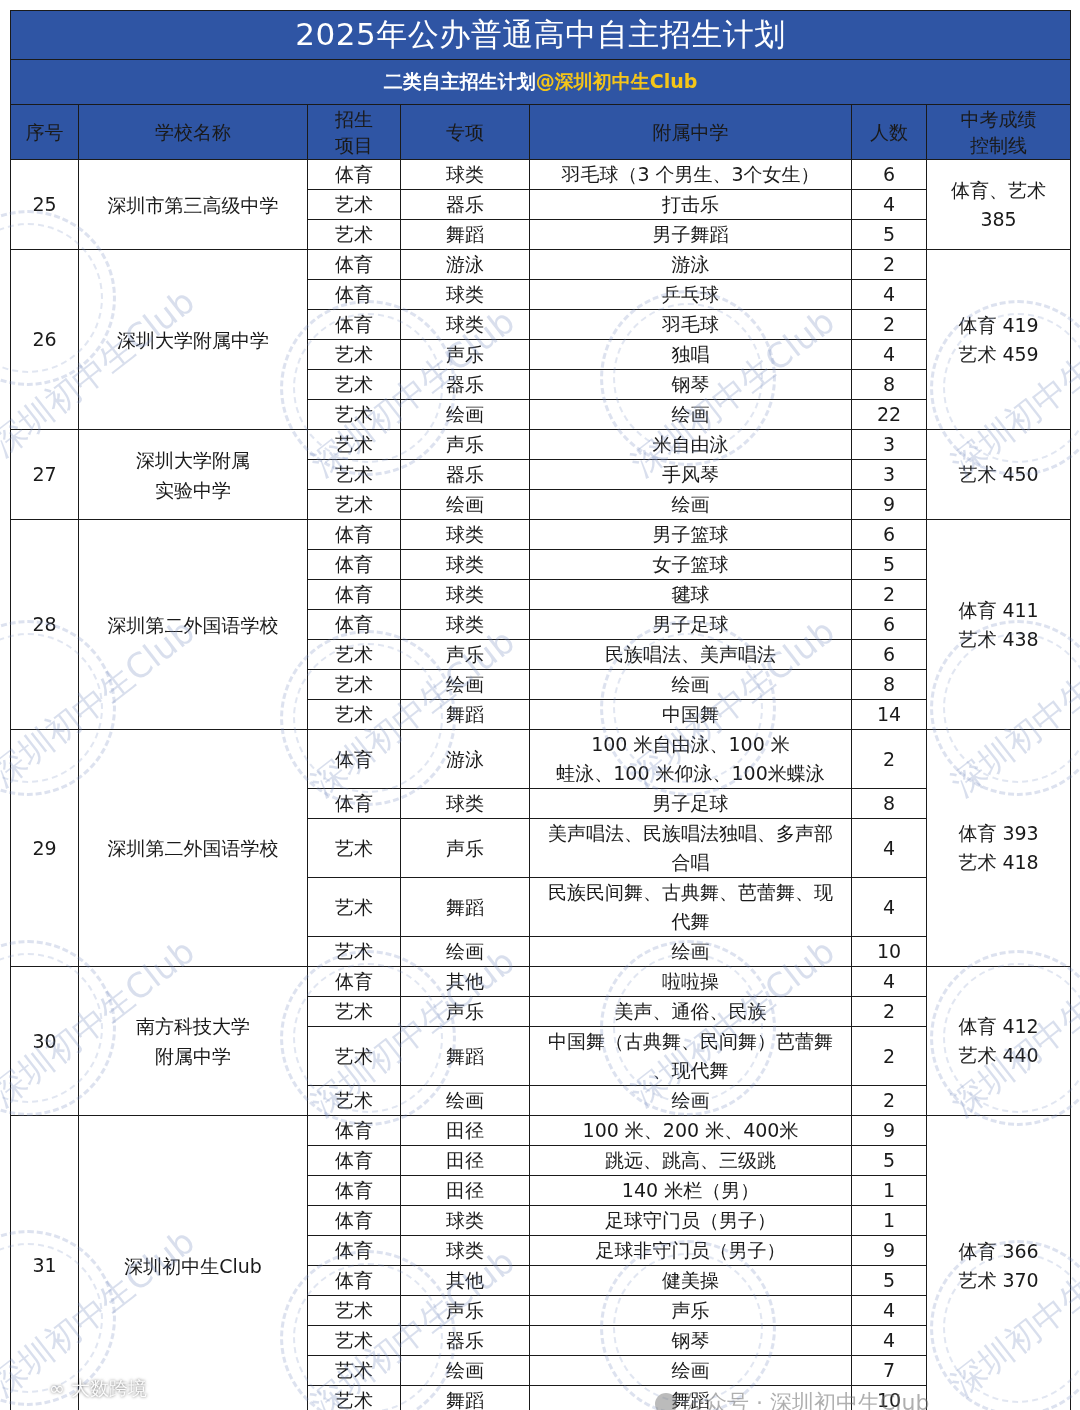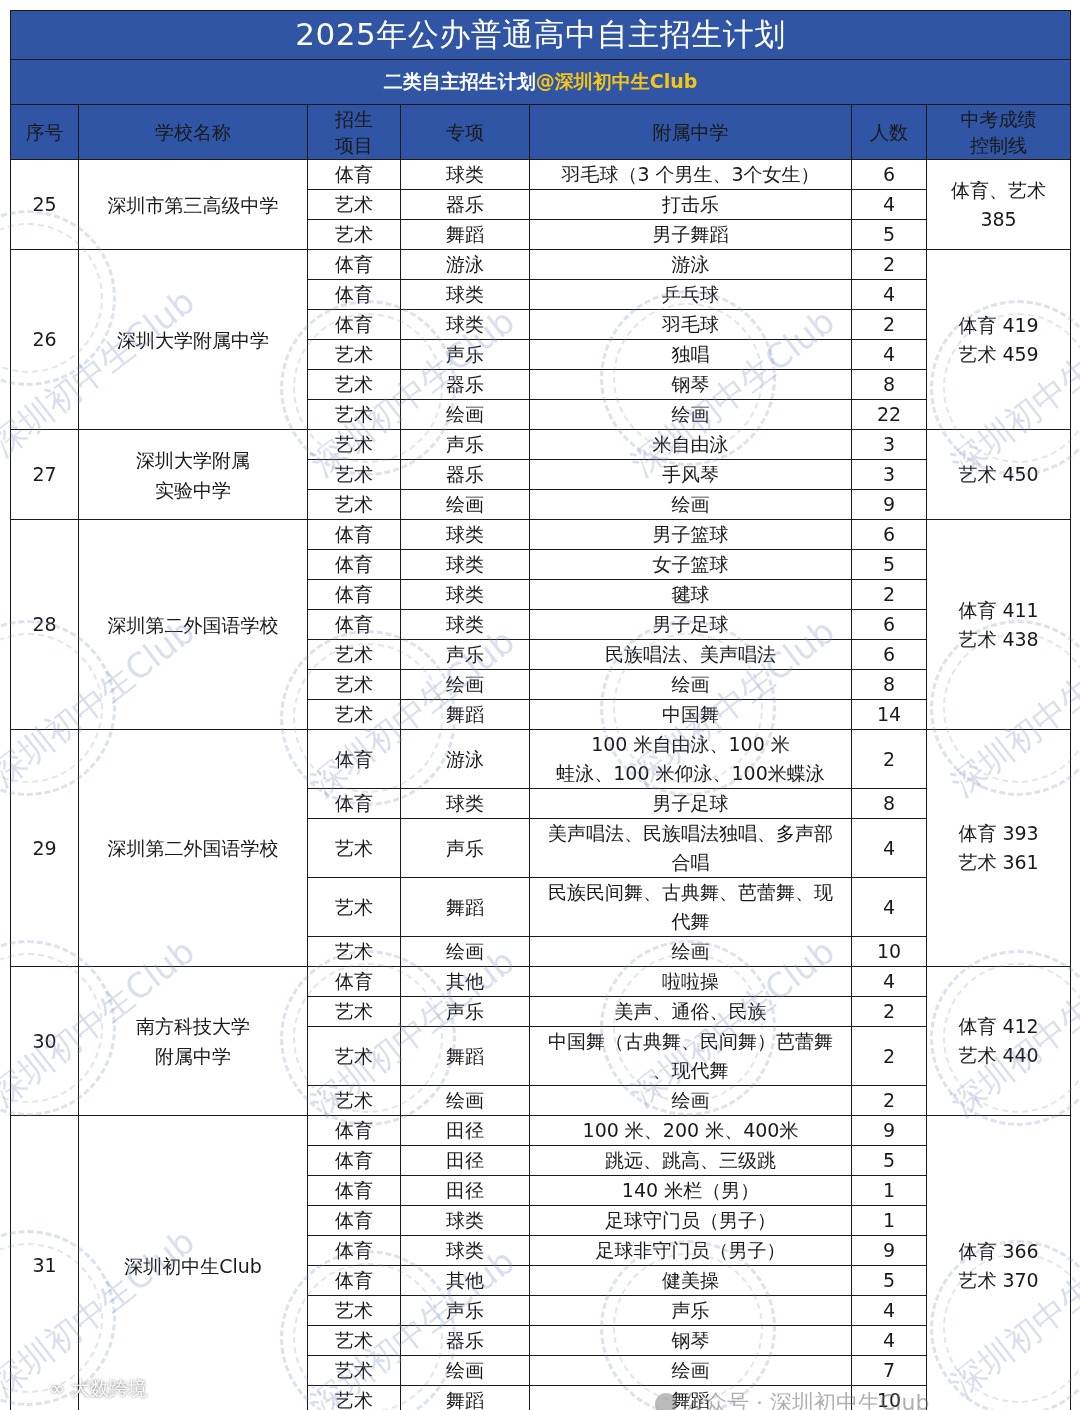--- a/index.html
+++ b/index.html
@@ -253,21 +253,21 @@
           </td>
           <td>体育</td>
           <td>游泳</td>
           <td class="detail">
             <div>100 米自由泳、100 米</div>
             <div>蛙泳、100 米仰泳、100米蝶泳</div>
           </td>
           <td>2</td>
           <td rowspan="5">
             <div>体育 393</div>
-            <div>艺术 361</div>
+            <div>艺术 418</div>
           </td>
         </tr>
         <tr class="r">
           <td>体育</td>
           <td>球类</td>
           <td class="detail">
             <div>男子足球</div>
           </td>
           <td>8</td>
         </tr>

